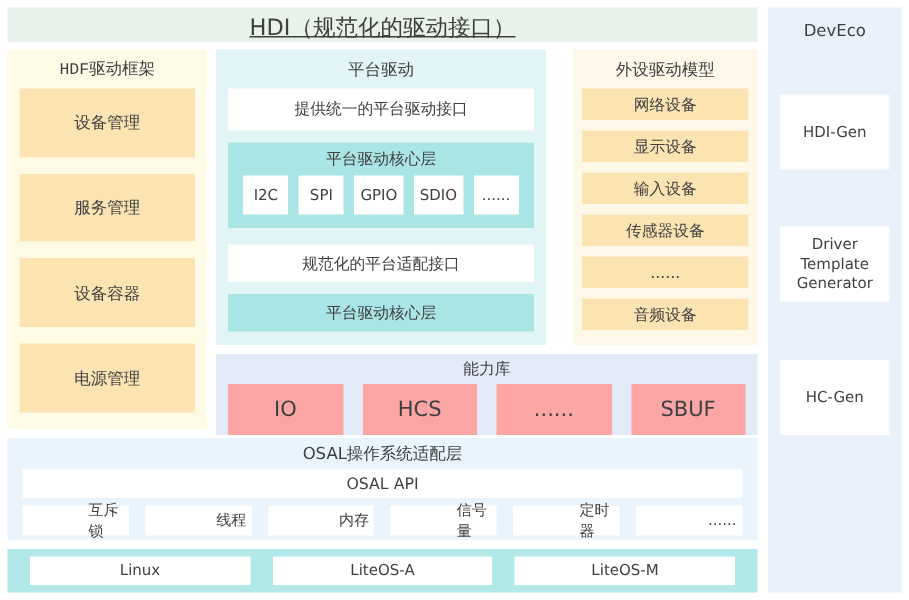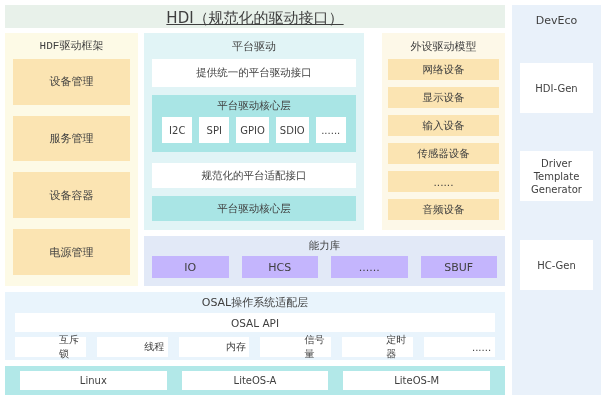--- a/index.html
+++ b/index.html
@@ -71,21 +71,21 @@
   .peri-item {
     margin:0 6px 7px 6px; height:21px; flex:0 0 21px;
     background:var(--c-orange,#fbe4b2);
     display:flex; align-items:center; justify-content:center; font-size:10.5px;
   }
 
   
   .cap-section { margin-top:6px; flex:1; background:var(--c-cap,#e2e9f7); padding:0 8px; }
   .cap-title { height:17px; padding-top:3px; display:flex; align-items:center; justify-content:center; font-size:10.5px; }
   .cap-chips { display:flex; gap:13px; margin-top:3px; }
-  .cap-chip { flex:1; height:22px; background:#c4b5fd; display:flex; align-items:center; justify-content:center; font-size:11px; }
+  .cap-chip { flex:1; height:34px; background:#fca5a5; display:flex; align-items:center; justify-content:center; font-size:14px; }
 
   
   .osal { margin-top:6px; height:68px; flex:0 0 68px; background:var(--c-osal,#e9f4fc); padding:2px 10px 0 10px; }
   .osal-title { height:17px; display:flex; align-items:center; justify-content:center; font-size:11px; }
   .osal-api { height:19px; margin-top:2px; }
   .osal-chips { display:flex; gap:11px; margin-top:5px; }
   .osal-chip { flex:1; height:20px; background:#fff; display:flex; align-items:center; justify-content:center; font-size:10px;padding-left:44px; }
 
   
   .os-row {

